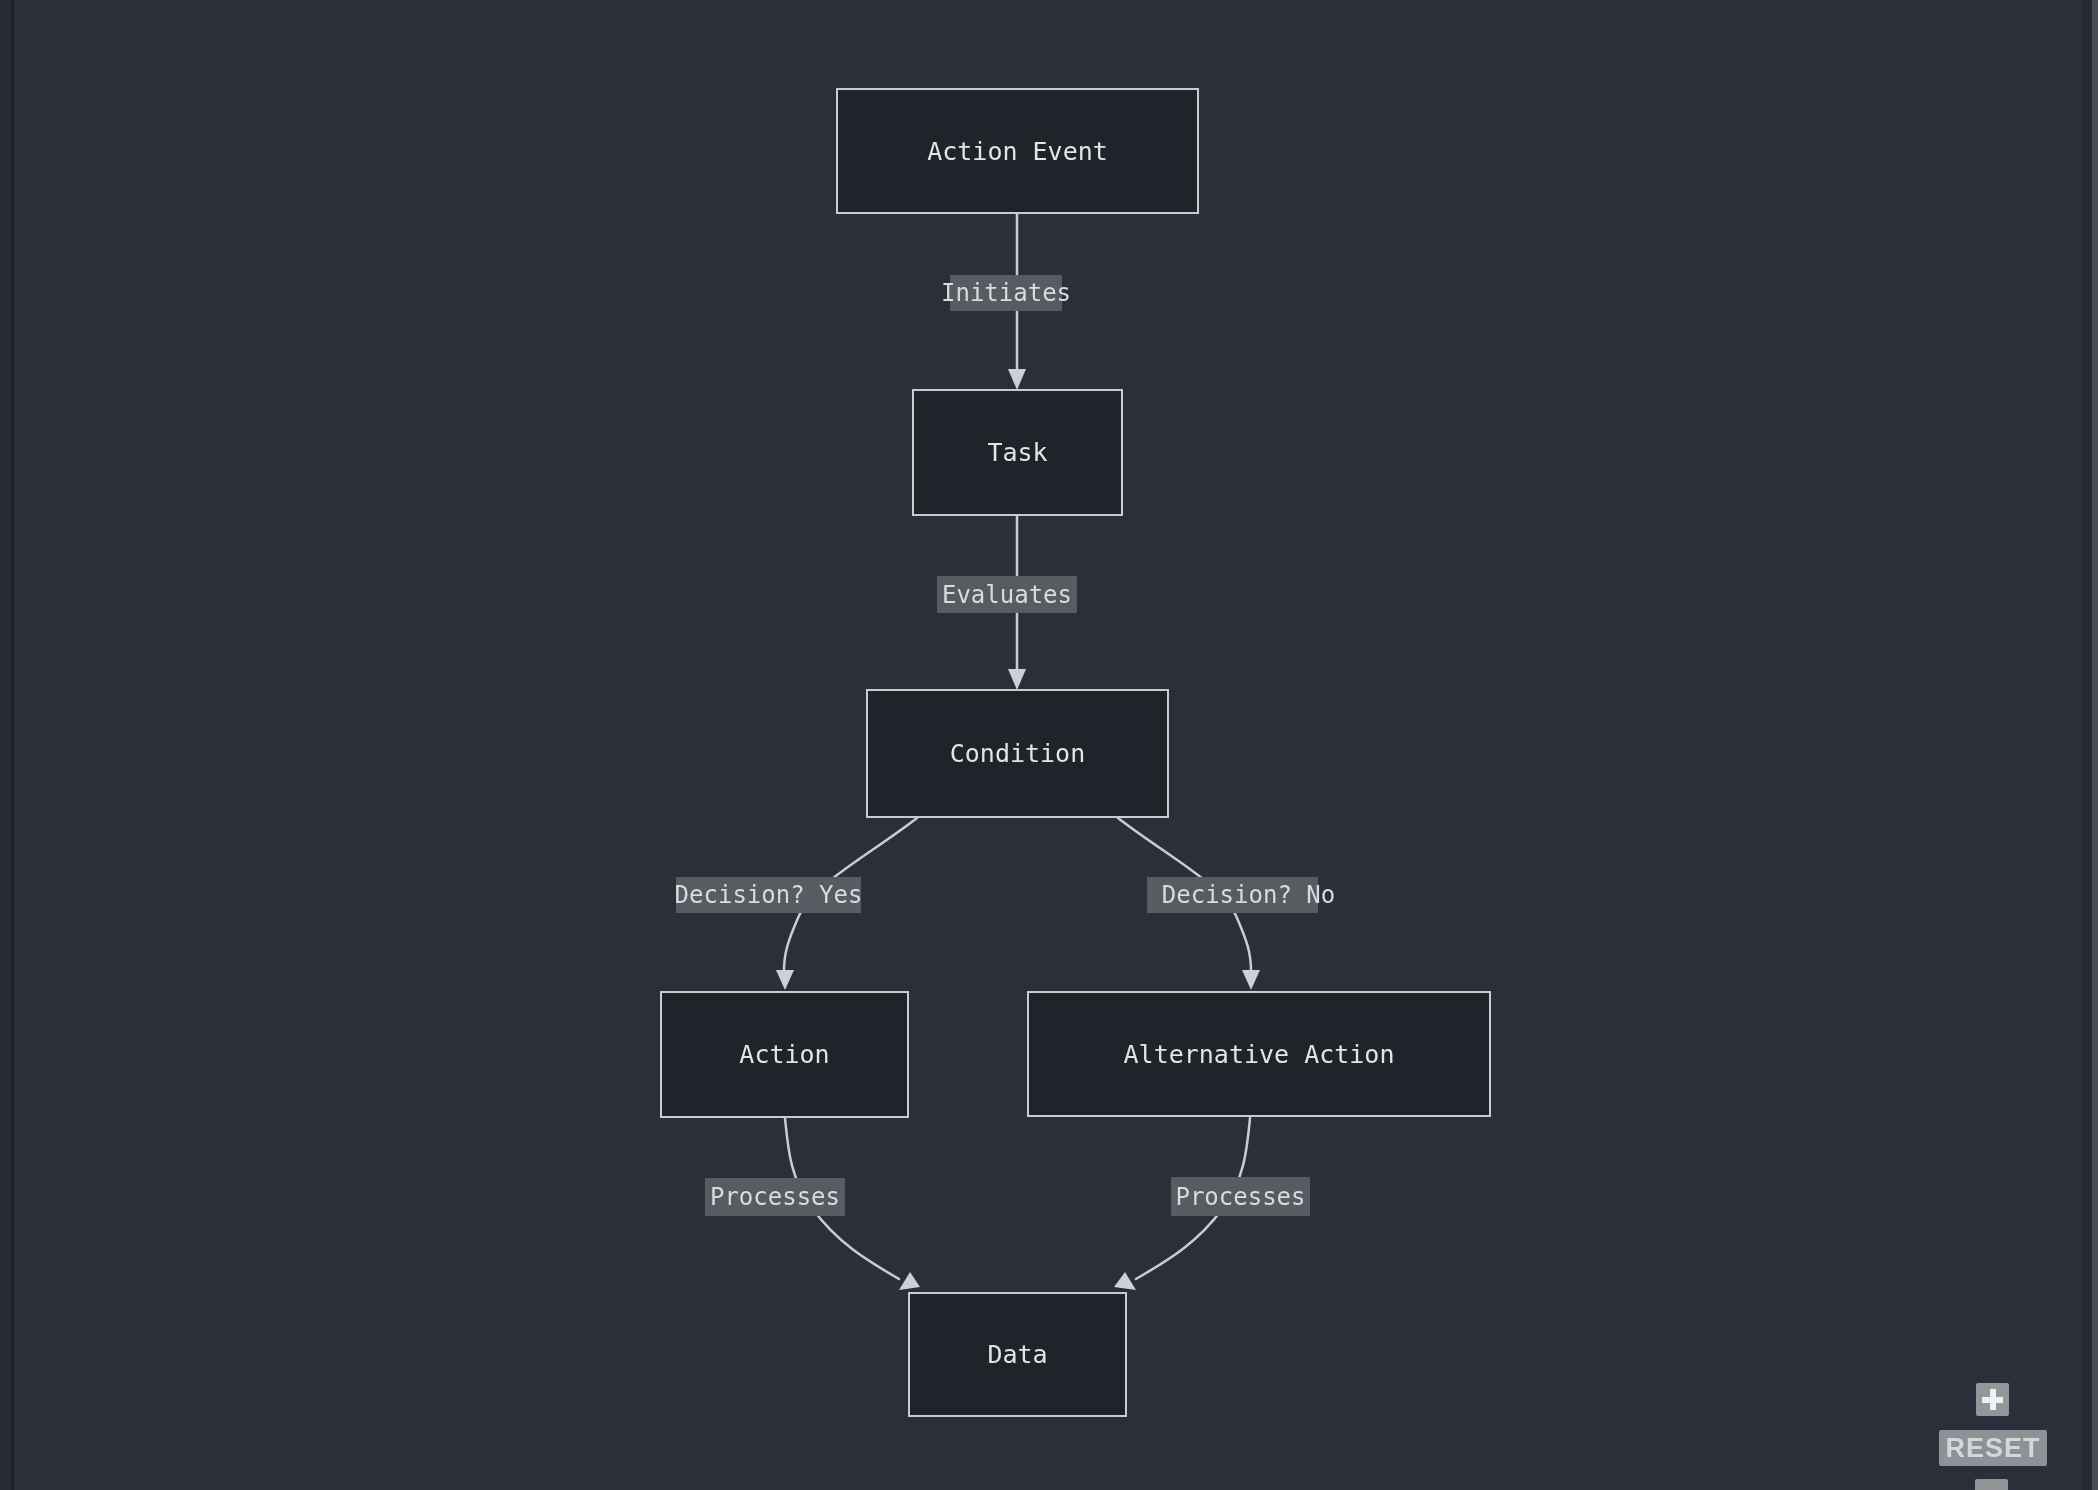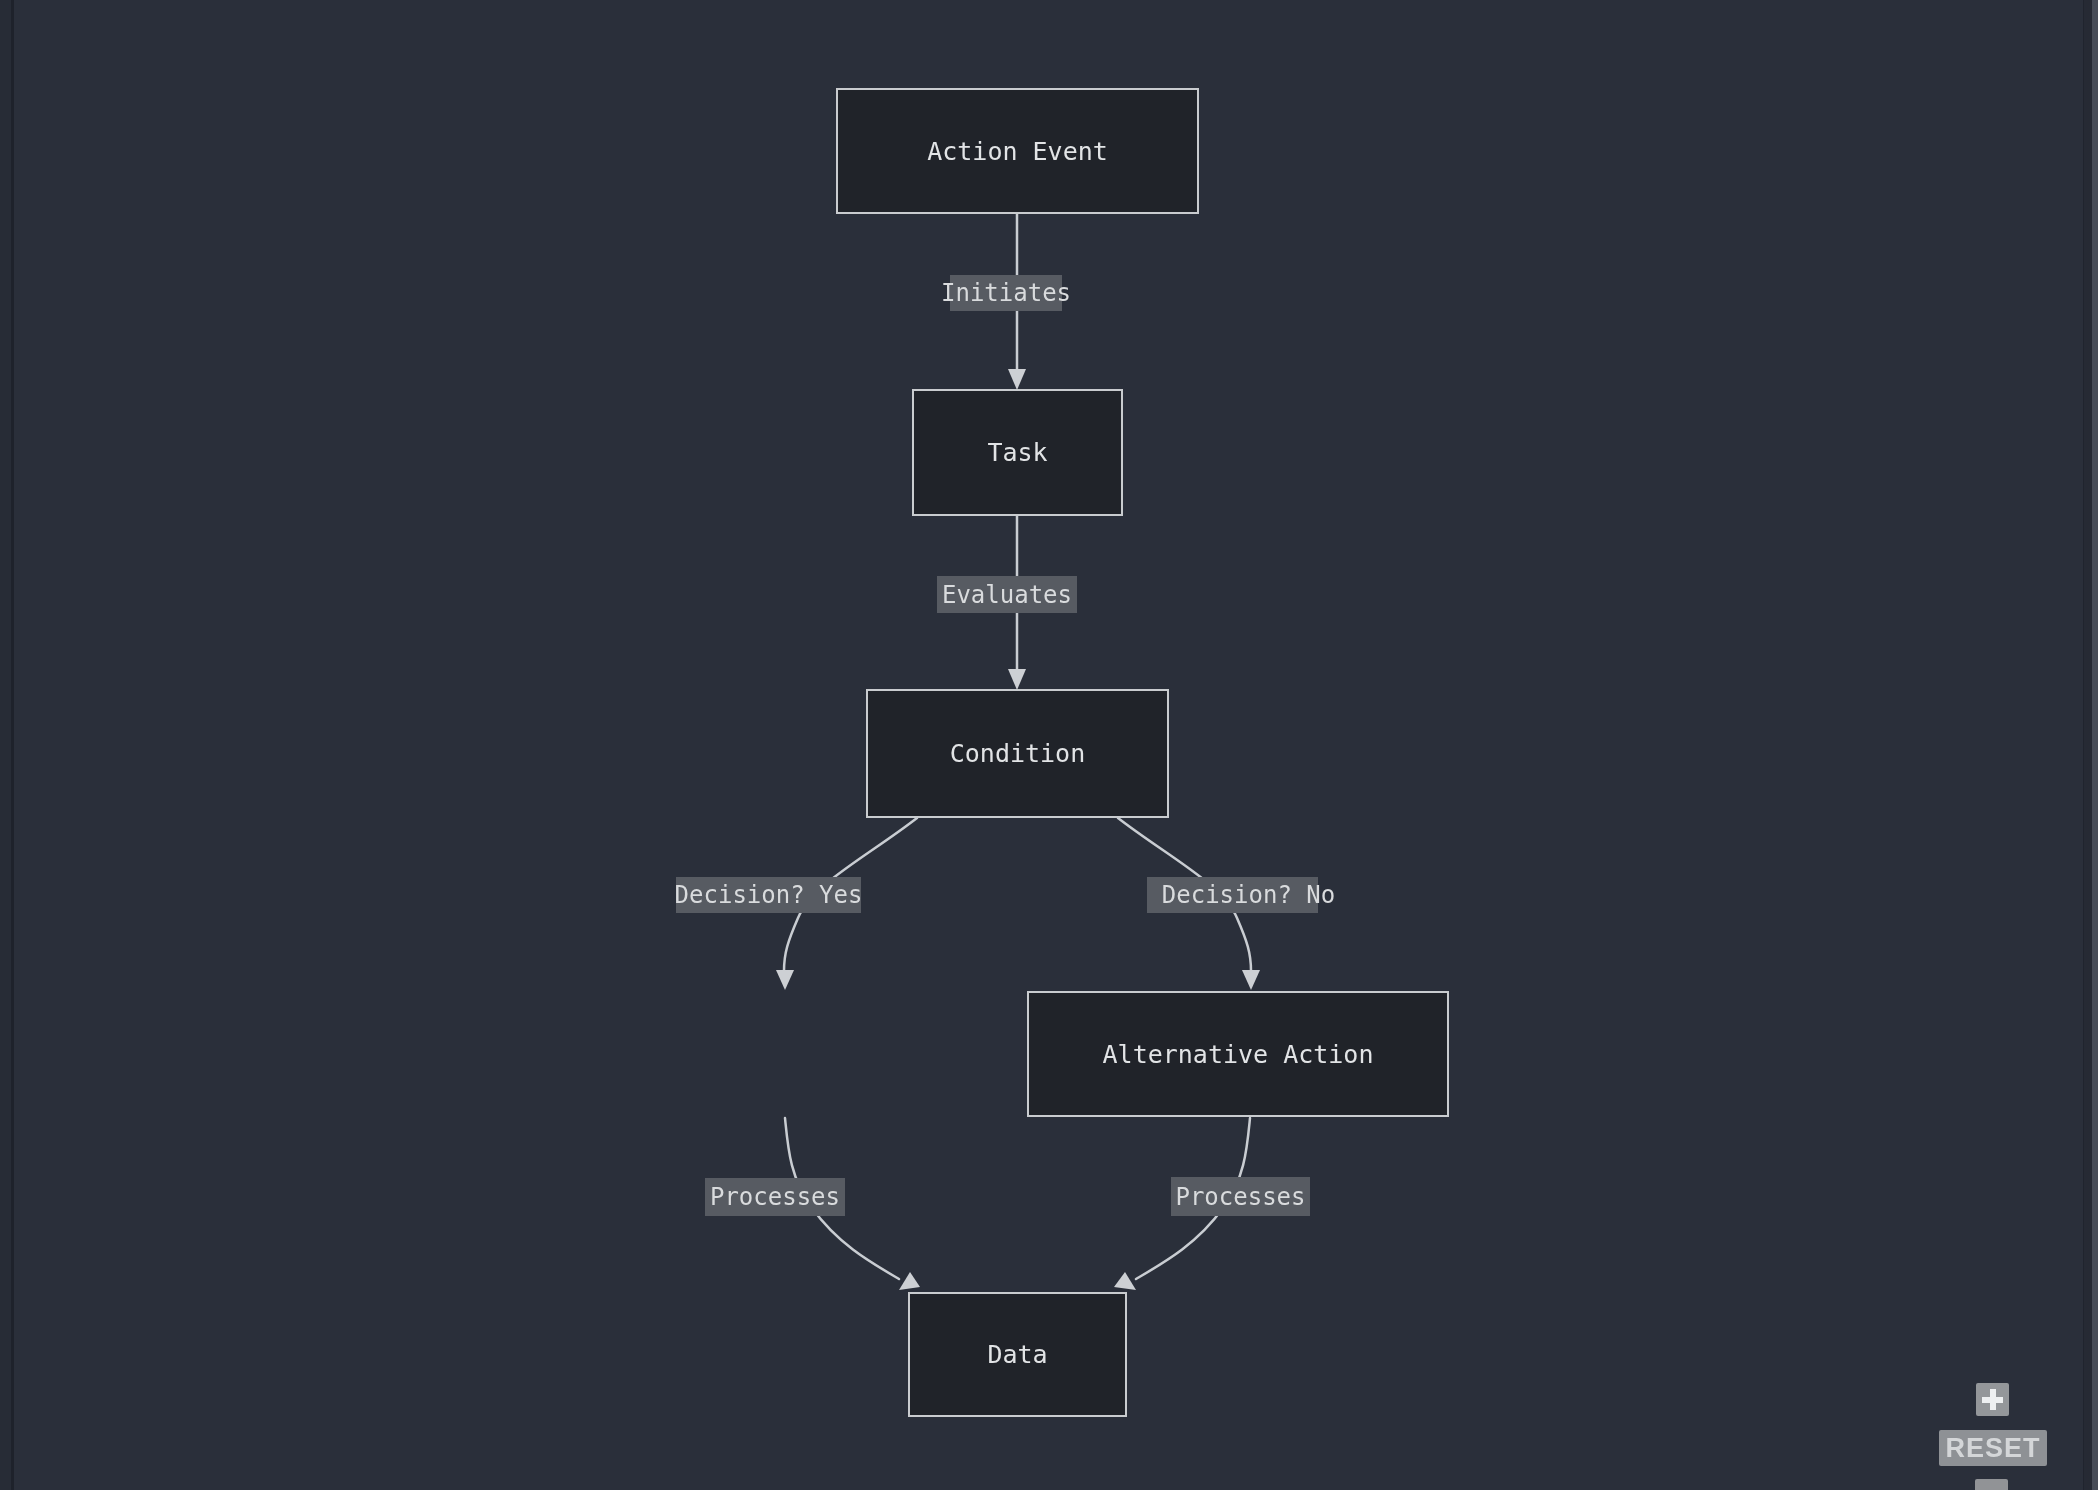--- a/index.html
+++ b/index.html
@@ -120,21 +120,22 @@
   <div class="edge-label" style="left:950px;  top:275px;  width:112px; height:36px;">Initiates</div>
   <div class="edge-label" style="left:937px;  top:576px;  width:140px; height:37px;">Evaluates</div>
   <div class="edge-label" style="left:676px;  top:877px;  width:185px; height:36px;">Decision? Yes</div>
   <div class="edge-label" style="left:1147px; top:877px;  width:171px; height:36px;padding-left:32px;">Decision? No</div>
   <div class="edge-label" style="left:705px;  top:1178px; width:140px; height:38px;">Processes</div>
   <div class="edge-label" style="left:1171px; top:1177px; width:139px; height:39px;">Processes</div>
 
   <div class="node" style="left:836px;  top:88px;   width:363px; height:126px;">Action Event</div>
   <div class="node" style="left:912px;  top:389px;  width:211px; height:127px;">Task</div>
   <div class="node" style="left:866px;  top:689px;  width:303px; height:129px;">Condition</div>
-  <div class="node" style="left:1027px; top:991px;  width:422px; height:126px;">Alternative Action</div>
+  <div class="node" style="left:660px;  top:991px;  width:249px; height:127px;">Action</div>
+  <div class="node" style="left:1027px; top:991px;  width:464px; height:126px;">Alternative Action</div>
   <div class="node" style="left:908px;  top:1292px; width:219px; height:125px;">Data</div>
 
   <button id="zoom-in-btn" class="ctrl-btn">
     <span class="plus-icon"></span>
   </button>
   <button id="reset-btn" class="ctrl-btn">RESET</button>
   <button id="zoom-out-btn" class="ctrl-btn"></button>
 
 </div>
 

